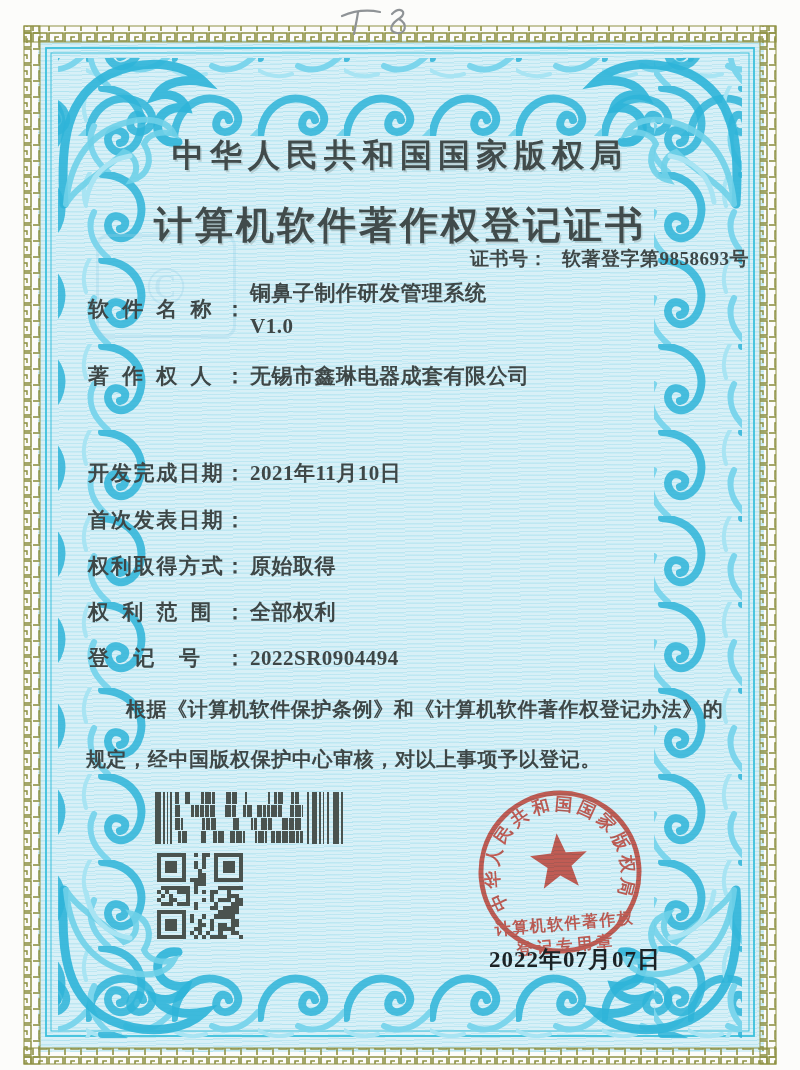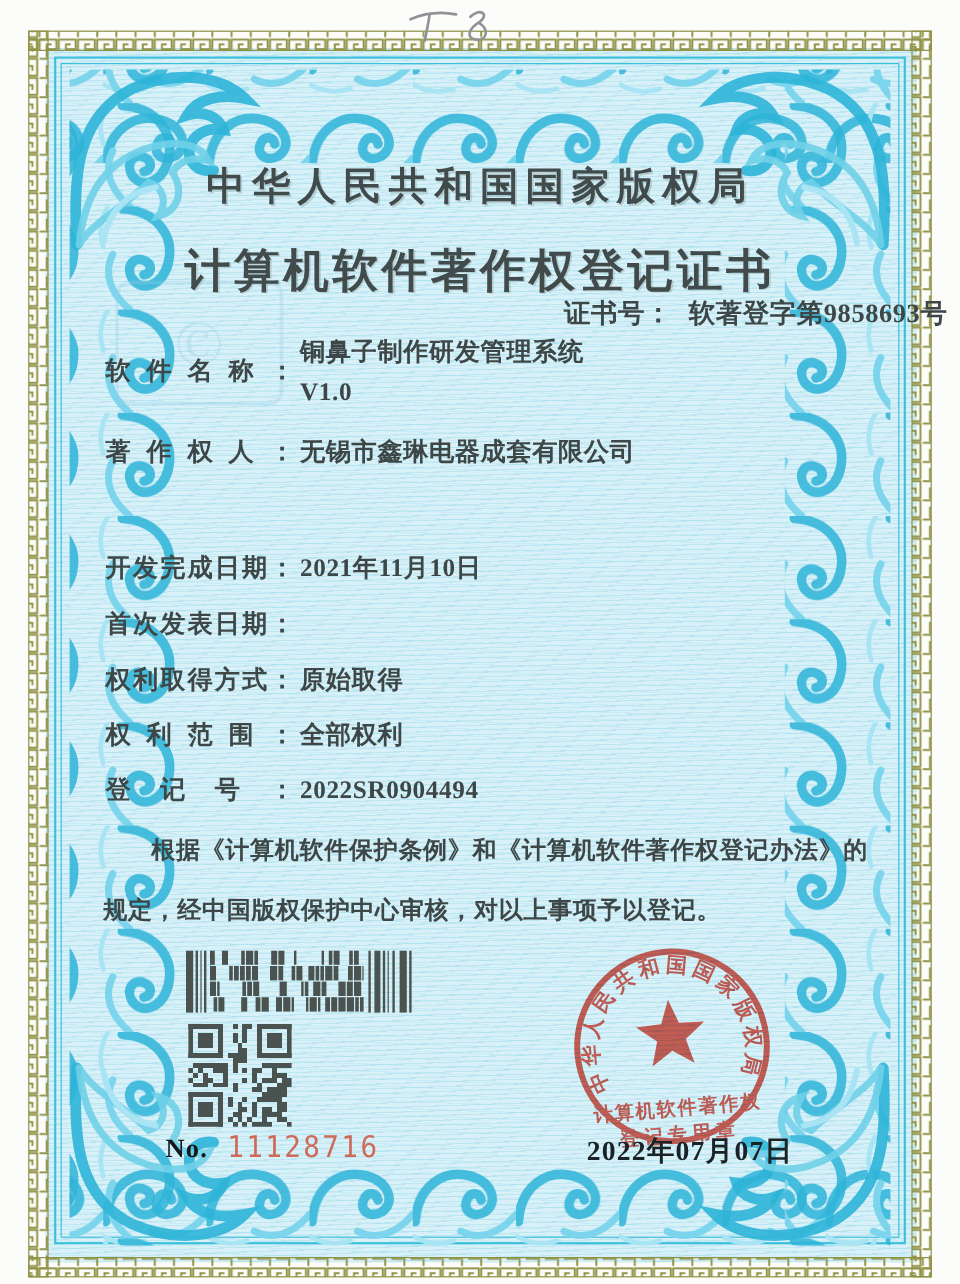--- a/index.html
+++ b/index.html
@@ -49,21 +49,21 @@
     text-align:center;font-size:32px;font-weight:bold;letter-spacing:6px;
     color:var(--title-ink);text-shadow:1.5px 1.5px 0 rgba(130,150,150,.35);
   }
   .cert-title{
     position:absolute;left:0;top:200px;width:800px;margin:0;
     text-align:center;font-size:38px;font-weight:bold;letter-spacing:3px;
     color:var(--title-ink);text-shadow:1.5px 1.5px 0 rgba(130,150,150,.35);
   }
   .cert-no{
     position:absolute;left:470px;top:246px;
-    font-size:22px;font-weight:bold;color:var(--ink);letter-spacing:.5px;
+    font-size:19px;font-weight:bold;color:var(--ink);letter-spacing:.5px;
   }
   .cert-no .num{margin-left:14px;}
 
   .field-row{
     position:absolute;left:88px;display:flex;
     font-size:21px;font-weight:bold;color:var(--ink);letter-spacing:.5px;align-items:center;
   }
   .field-row .lbl{width:158px;display:inline-block;text-align-last:justify;margin-right:4px;}
   .field-row .val{white-space:nowrap;}
   .field-row .ver{display:block;margin-top:7px;}
@@ -421,18 +421,14 @@
       <text font-size="17.5" letter-spacing="4" style="fill:var(--seal-red)">
         <textPath href="#sealArc" startOffset="50%" text-anchor="middle">中华人民共和国国家版权局</textPath>
       </text>
       <text x="90" y="147" text-anchor="middle" font-size="16" letter-spacing="1.5" style="fill:var(--seal-red)">计算机软件著作权</text>
       <text x="90" y="169" text-anchor="middle" font-size="16" letter-spacing="4" style="fill:var(--seal-red)">登记专用章</text>
     </g>
   </svg>
 
   <div class="issue-date">2022年07月07日</div>
 
-  <div class="serial">
-    <span class="no-lbl">No.</span>
-    <span class="no-val">11128716</span>
-  </div>
 
 </div>
 
 </body></html>

